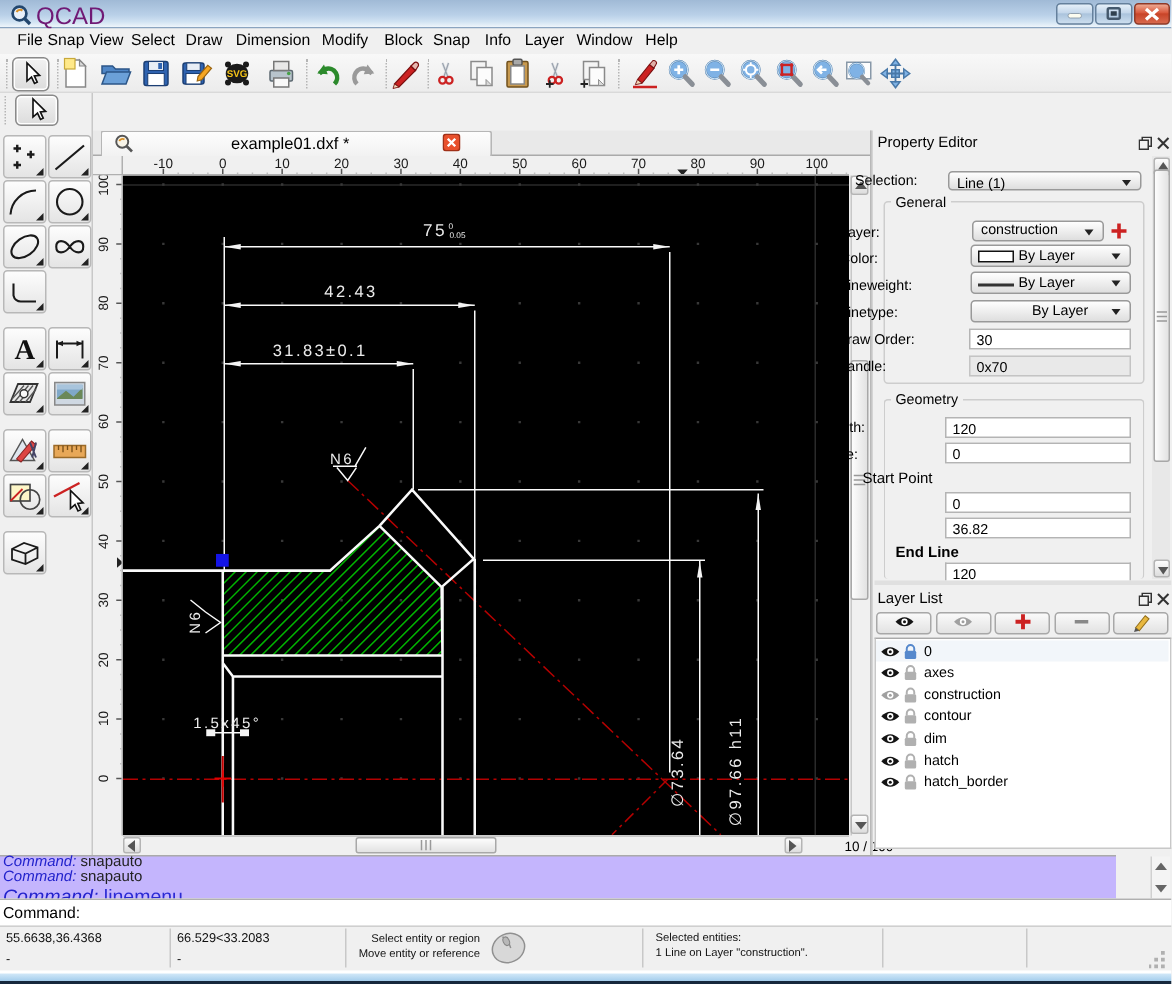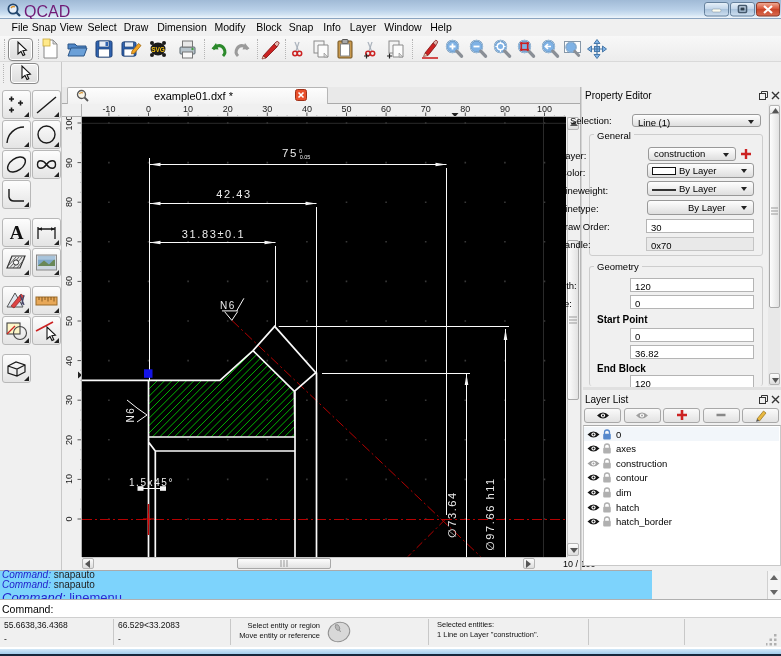--- a/index.html
+++ b/index.html
@@ -587,26 +587,26 @@
 <div class="lab" style="left:558px;top:221px;width:84px">Draw Order:</div>
 <div class="inp" style="left:646px;top:218.5px;width:108px;height:14px">30</div>
 <div class="lab" style="left:558px;top:239px;width:84px">Handle:</div>
 <div class="inp" style="left:646px;top:236.5px;width:108px;height:14px;background:#e9e9e9;border-color:#c4c4c4">0x70</div>
 <div class="grpbox" style="left:589px;top:266px;width:174px;height:120px;border-bottom:none"></div>
 <div class="abs" style="left:594px;top:261px;background:#f0f0f0;padding:0 3px;font-size:9.5px">Geometry</div>
 <div class="lab" style="left:545px;top:280px;width:82px">Length:</div>
 <div class="inp" style="left:630px;top:277.5px;width:124px;height:14px">120</div>
 <div class="lab" style="left:545px;top:298px;width:82px">Angle:</div>
 <div class="inp" style="left:630px;top:295px;width:124px;height:14px">0</div>
-<div class="abs" style="left:597px;top:314px;font-weight:bold;font-size:10px">Start Point</div>
+<div class="abs" style="left:575px;top:314px;font-weight:normal;font-size:10px">Start Point</div>
 <div class="lab" style="left:545px;top:331px;width:82px">X:</div>
 <div class="inp" style="left:630px;top:328px;width:124px;height:14px">0</div>
 <div class="lab" style="left:545px;top:348px;width:82px">Y:</div>
 <div class="inp" style="left:630px;top:345px;width:124px;height:14px">36.82</div>
-<div class="abs" style="left:597px;top:363px;font-weight:bold;font-size:10px">End Block</div>
+<div class="abs" style="left:597px;top:363px;font-weight:bold;font-size:10px">End Line</div>
 <div class="lab" style="left:545px;top:378px;width:82px">X:</div>
 <div class="inp" style="left:630px;top:375px;width:124px;height:12px;border-bottom:none">120</div>
 <div class="abs" style="left:768px;top:104px;width:12px;height:282px;background:#e8e8e8"></div>
 <div class="abs" style="left:769px;top:105px;width:11px;height:12px;background:linear-gradient(#fcfcfc,#ddd);border:1px solid #b4b4b4;border-radius:2px"></div>
 <svg class="abs" style="left:771.5px;top:108px" width="7" height="6">
     <path d="M3.5 0 L7 5 H0 Z" fill="#555"></path>
   </svg>
 <div class="abs" style="left:769px;top:373px;width:11px;height:12px;background:linear-gradient(#fcfcfc,#ddd);border:1px solid #b4b4b4;border-radius:2px"></div>
 <svg class="abs" style="left:771.5px;top:378px" width="7" height="6">
     <path d="M3.5 5 L7 0 H0 Z" fill="#555"></path>
@@ -734,21 +734,21 @@
         <path d="M0.5 4.5 Q6.5 -1.5 12.5 4.5 Q6.5 10.5 0.5 4.5 Z" fill="#141414"></path>
         <circle cx="6.5" cy="4.5" r="2.1" fill="#fff"></circle>
         <circle cx="6.5" cy="4.5" r="1" fill="#141414"></circle>
       </svg></span>
     <span style="position:absolute;left:18px;top:2px"><svg width="10" height="11" viewBox="0 0 10 11">
         <path d="M2.5 5 V3.5 a2.5 2.5 0 0 1 5 0 V5" fill="none" stroke="#b0b0b0" stroke-width="1.3"></path>
         <rect x="1.2" y="4.8" width="7.6" height="5.6" rx="1" fill="#b0b0b0"></rect>
       </svg></span>
     <span style="position:absolute;left:32px;top:2px">hatch_border</span>
   </div>
-<div class="abs" style="left:0;top:570px;width:652px;height:29px;background:#7dd3fc;border-top:1px solid #aaa">
+<div class="abs" style="left:0;top:570px;width:744px;height:29px;background:#c4b5fd;border-top:1px solid #aaa">
     <div style="position:absolute;left:2px;top:-2.5px;font-size:10px;color:#2222cc"><i>Command:</i> <span style="color:#222">snapauto</span></div>
     <div style="position:absolute;left:2px;top:8px;font-size:10px;color:#2222cc"><i>Command:</i> <span style="color:#222">snapauto</span></div>
     <div style="position:absolute;left:2px;top:18.5px;font-size:13px;color:#2222cc"><i>Command:</i> <span style="color:#2a2ad4">linemenu</span></div>
   </div>
 <div class="abs" style="left:767px;top:571px;width:13px;height:28px;background:#f4f4f4;border-left:1px solid #d0d0d0"></div>
 <svg class="abs" style="left:770px;top:575px" width="8" height="6">
     <path d="M4 0 L8 5 H0 Z" fill="#666"></path>
   </svg>
 <svg class="abs" style="left:770px;top:590px" width="8" height="6">
     <path d="M4 5 L8 0 H0 Z" fill="#666"></path>

